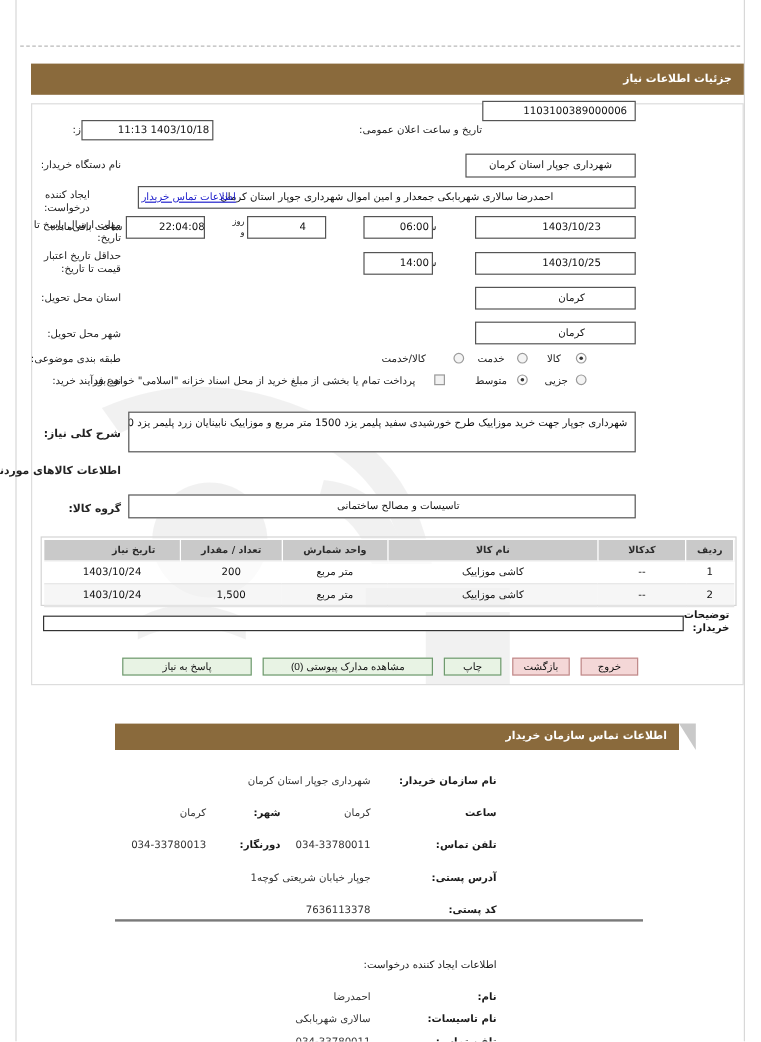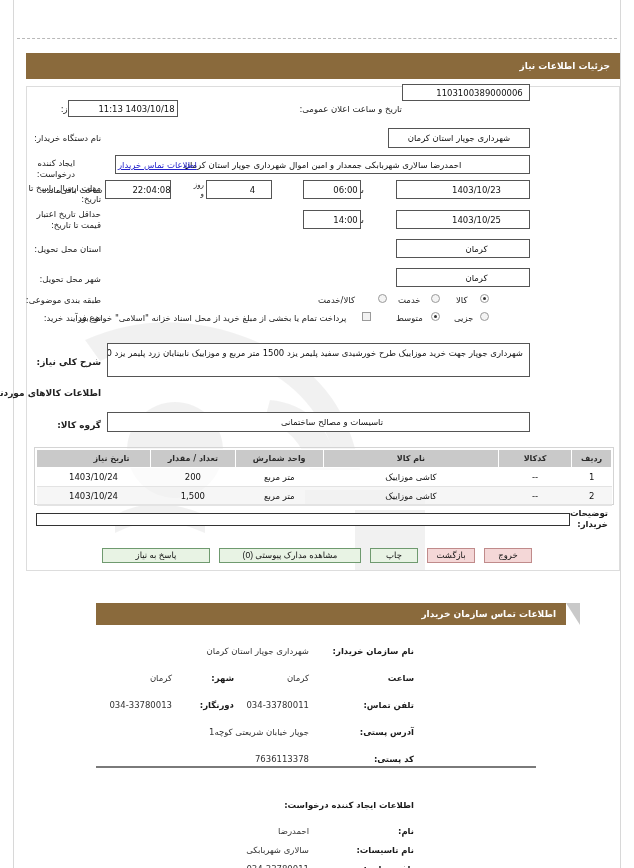--- a/index.html
+++ b/index.html
@@ -261,21 +261,21 @@
   }
   .hr-sep {
     position: absolute;
     left: 96px; top: 766px; width: 440px;
     border-top: 2px solid #7a7a7a;
     z-index: 4;
   }
   .sub-head {
     position: absolute;
     font-size: 8.5px;
-    font-weight: bold;
+    font-weight: normal;
     color: #1a1a1a;
     z-index: 4;
   }
 </style>
 </head>
 <body>
 
 <div class="page-frame"></div>
 <div class="top-dashed"></div>
 

